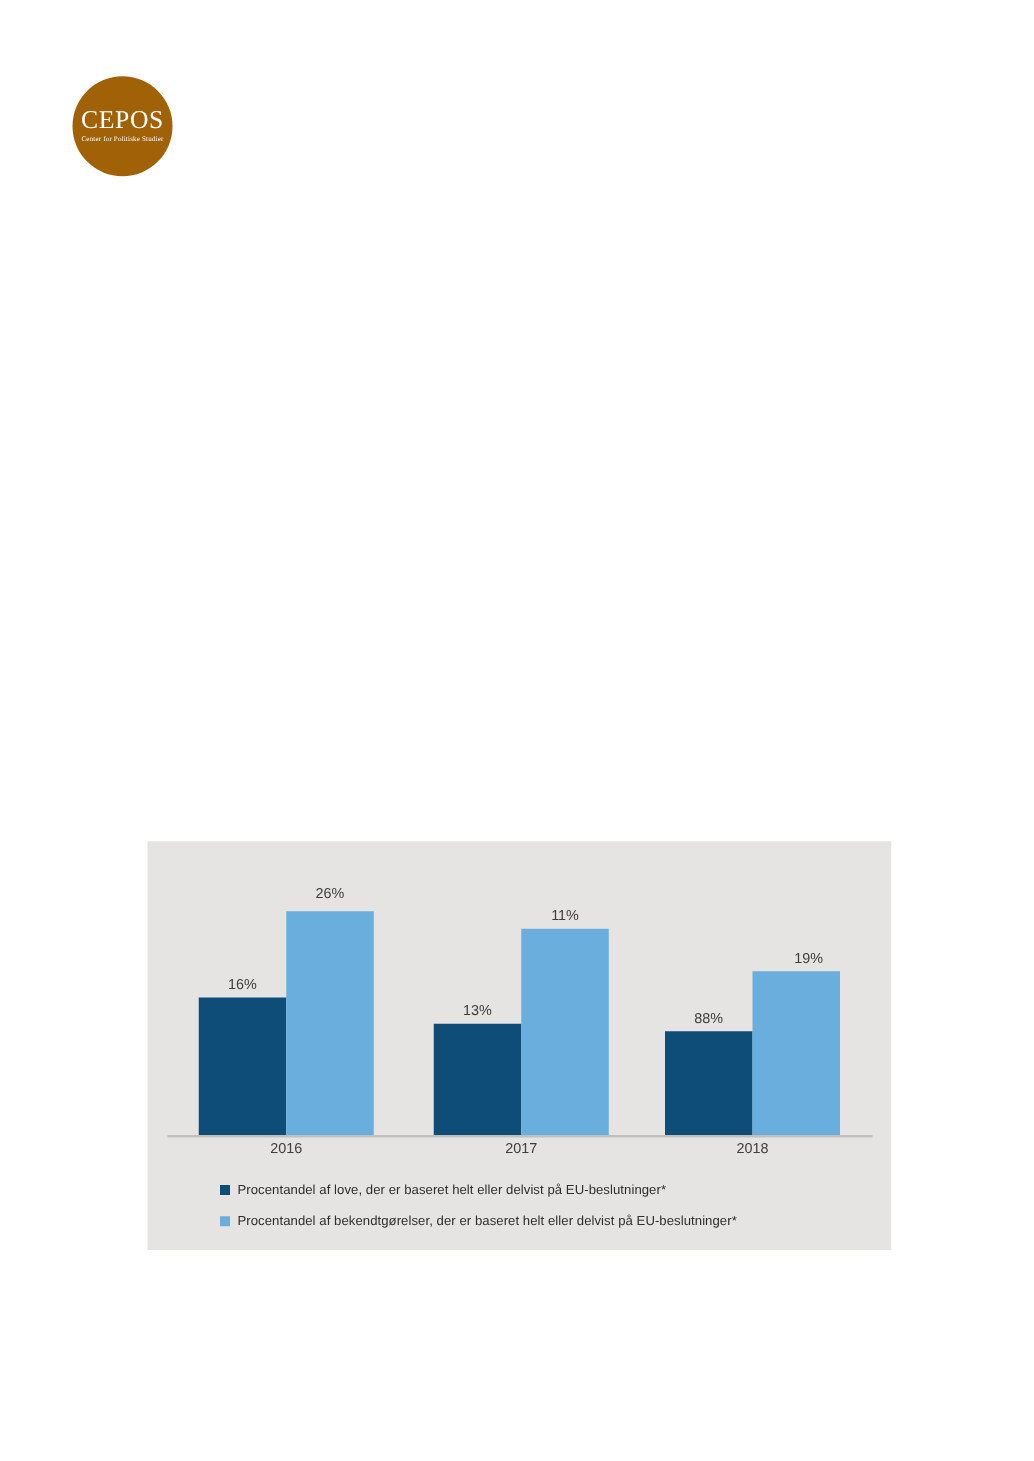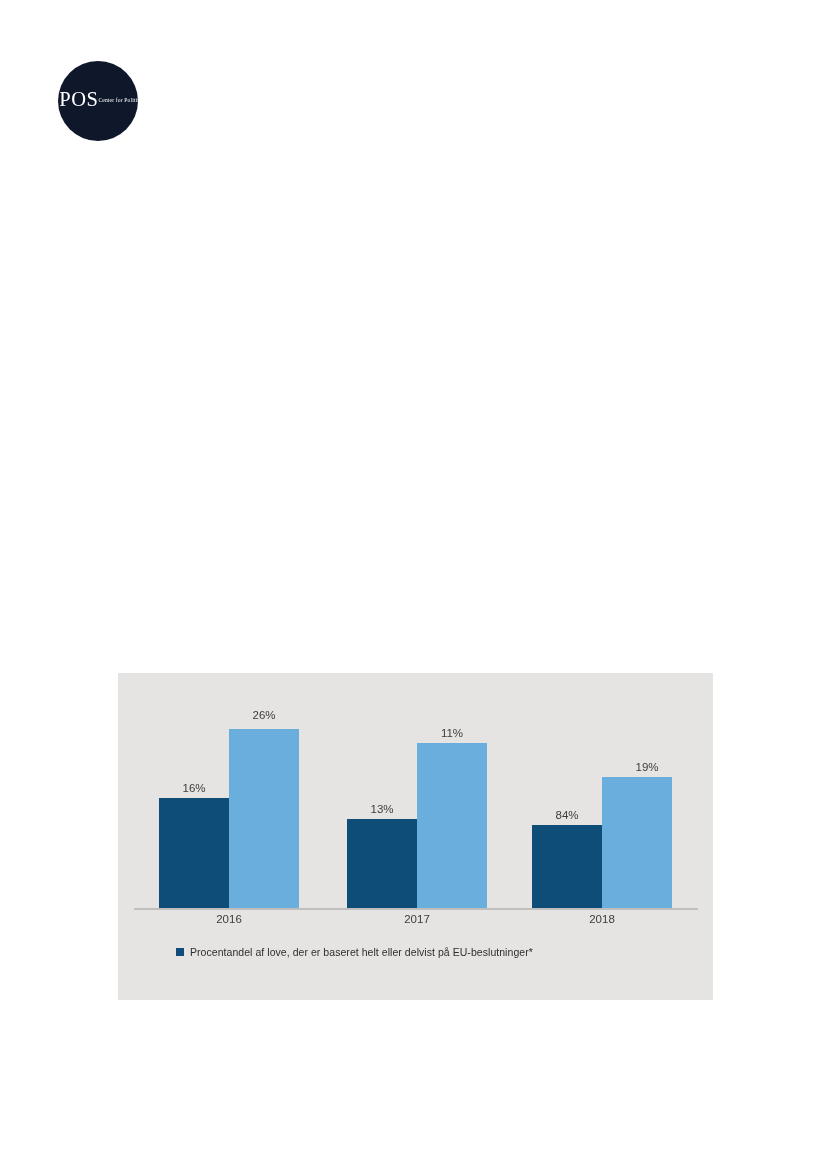--- a/index.html
+++ b/index.html
@@ -21,23 +21,23 @@
   }
 
   
   #logo {
     position: absolute;
     left: 58px;
     top: 61px;
     width: 80px;
     height: 80px;
     border-radius: 50%;
-    background: #0f172a;
+    background: #a16207;
     display: flex;
-    flex-direction: row;
+    flex-direction: column;
     align-items: center;
     justify-content: center;
     color: #ffffff;
     text-align: center;
     line-height: 1;
   }
   #logo .logo-main {
     font-family: "Liberation Serif", serif;
     font-size: 20.5px;
     letter-spacing: 0.5px;
@@ -163,30 +163,34 @@
       <div class="bar-group" style="left:229px; width:140px;">
         <div class="bar dark" style="height:89px;"></div>
         <div class="bar light" style="height:165px;"></div>
         <div class="bar-label" style="left:0px; bottom:93px;">13%</div>
         <div class="bar-label" style="left:70px; bottom:169px;">11%</div>
       </div>
 
       <div class="bar-group" style="left:414px; width:140px;">
         <div class="bar dark" style="height:83px;"></div>
         <div class="bar light" style="height:131px;"></div>
-        <div class="bar-label" style="left:0px; bottom:87px;">84%</div>
+        <div class="bar-label" style="left:0px; bottom:87px;">88%</div>
         <div class="bar-label" style="left:80px; bottom:135px;">19%</div>
       </div>
 
       <div class="cat-label" style="left:41px;">2016</div>
       <div class="cat-label" style="left:229px;">2017</div>
       <div class="cat-label" style="left:414px;">2018</div>
     </div>
 
     <div id="legend">
       <div class="legend-row">
         <span class="legend-swatch dark"></span>
         <span class="legend-text">Procentandel af love, der er baseret helt eller delvist på EU-beslutninger*</span>
       </div>
+      <div class="legend-row">
+        <span class="legend-swatch light"></span>
+        <span class="legend-text">Procentandel af bekendtgørelser, der er baseret helt eller delvist på EU-beslutninger*</span>
+      </div>
     </div>
 
   </div>
 </div>
 
 </body></html>

